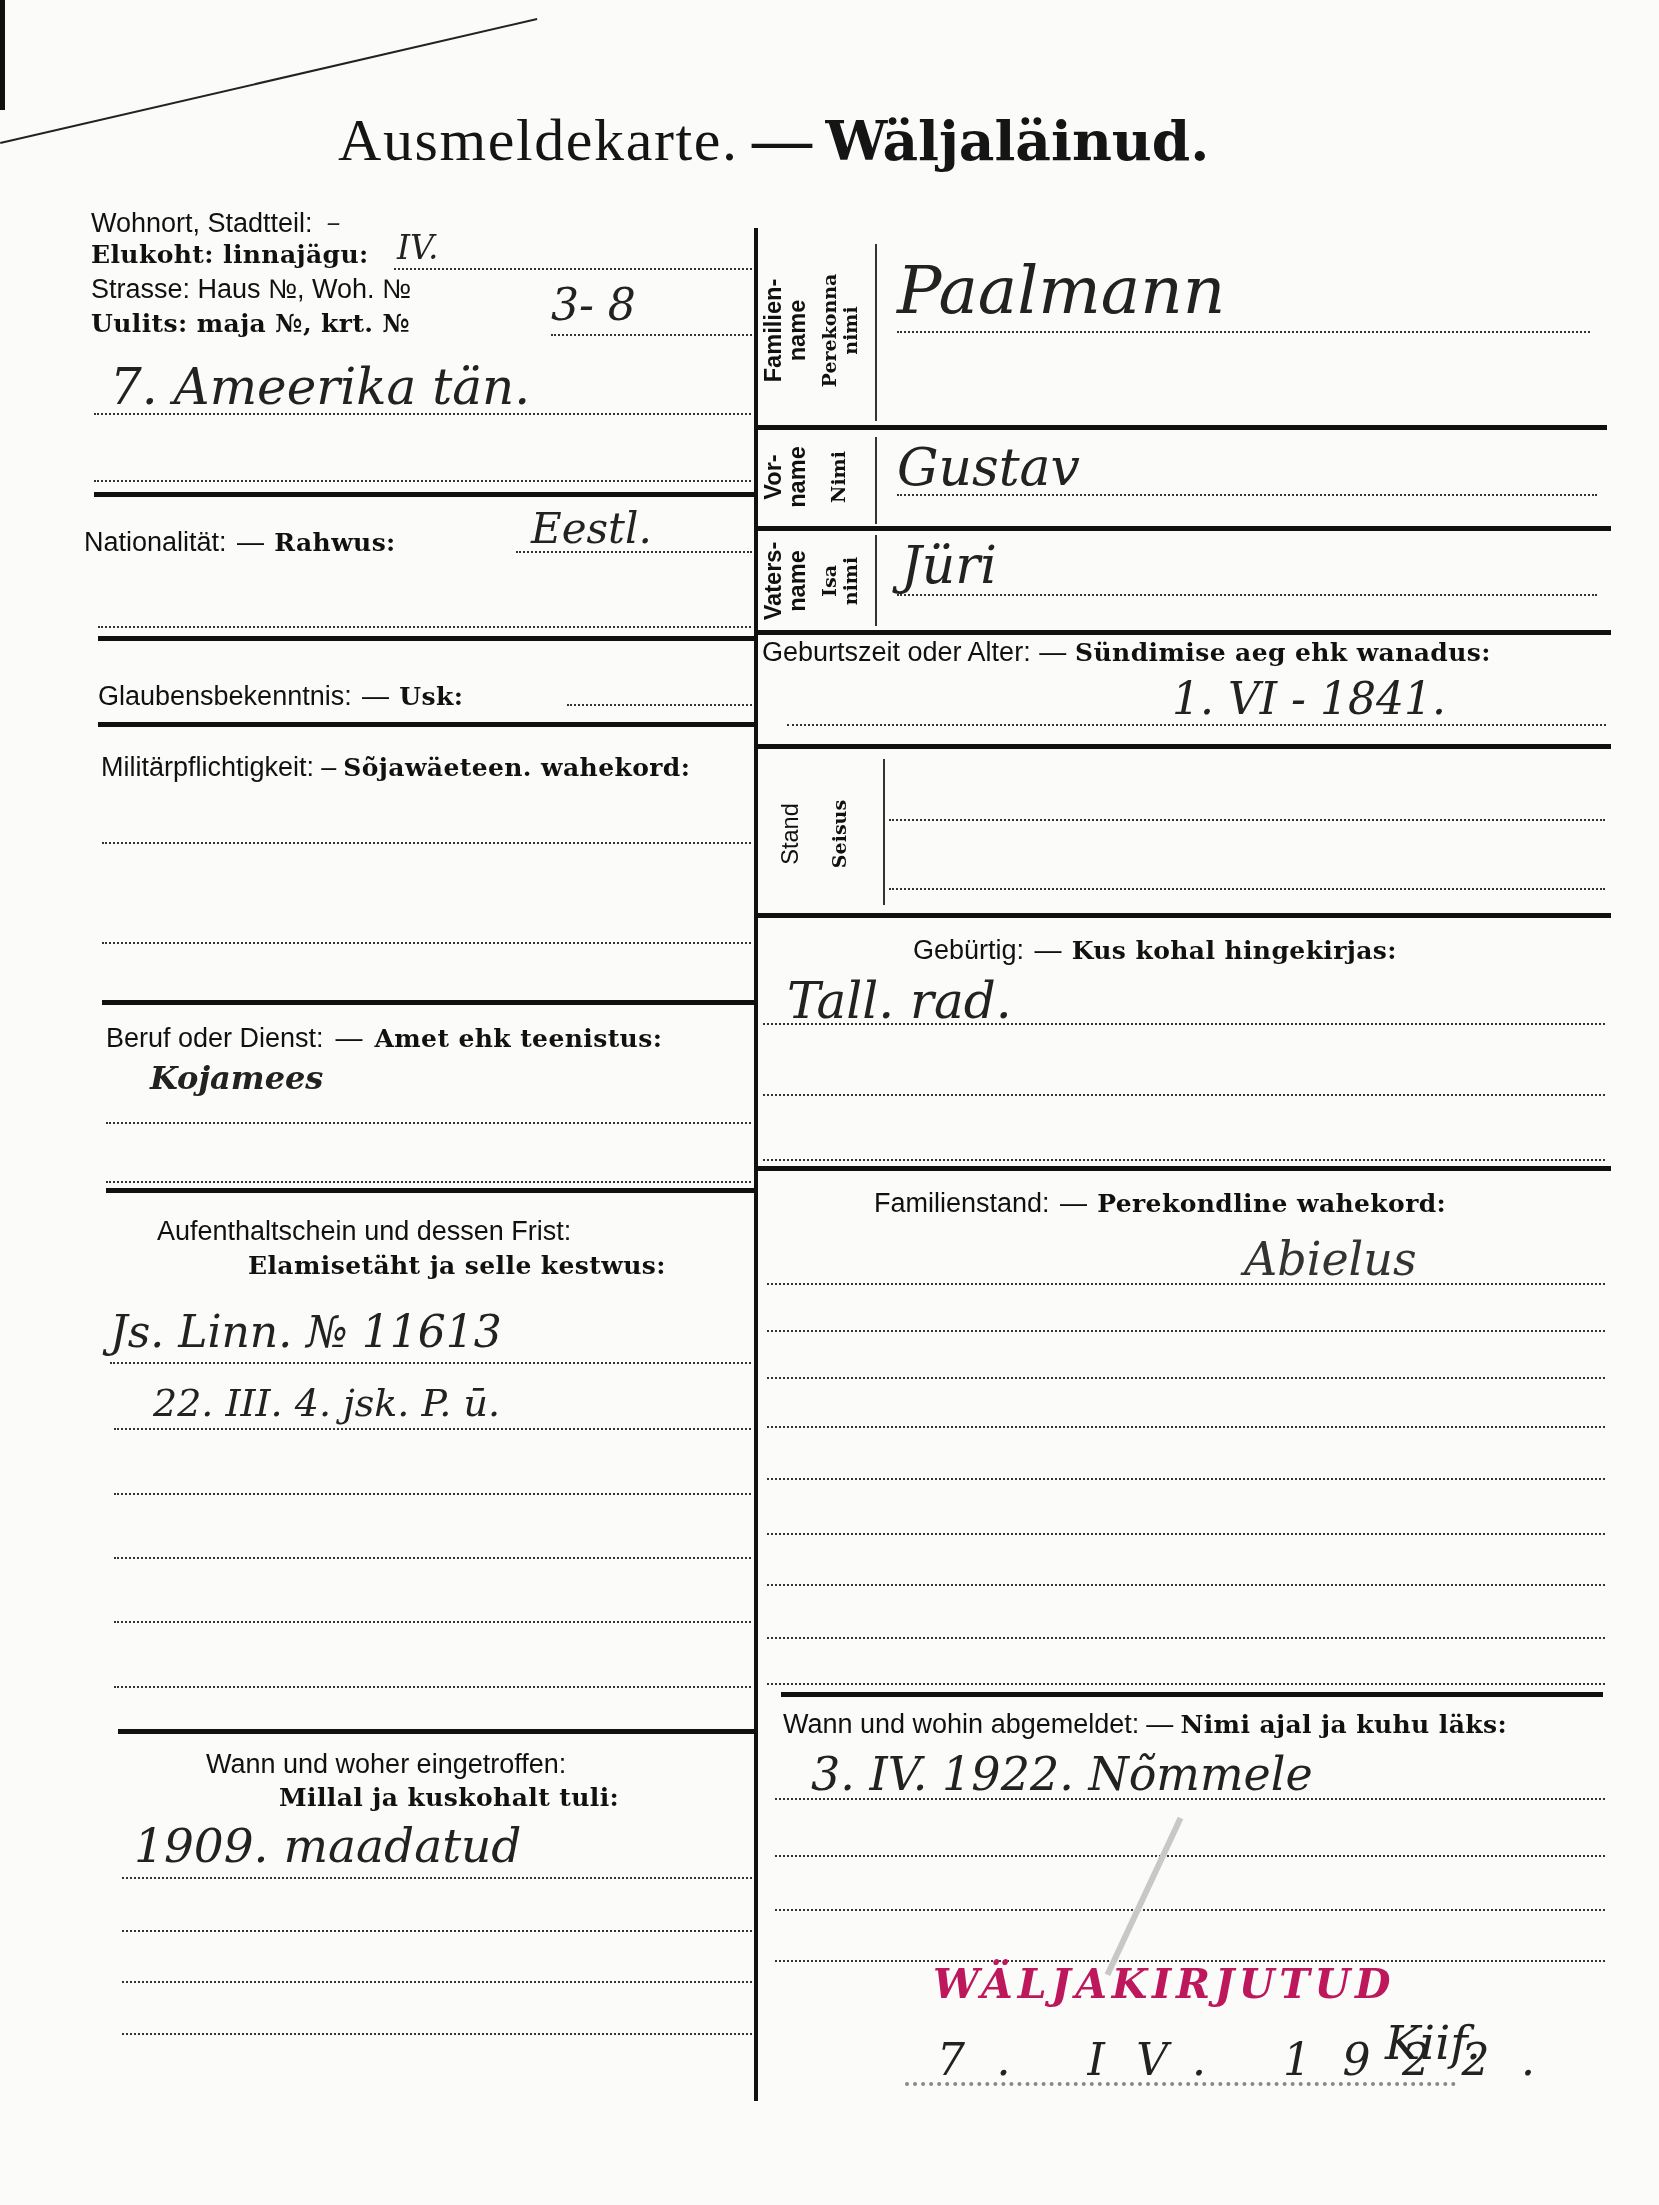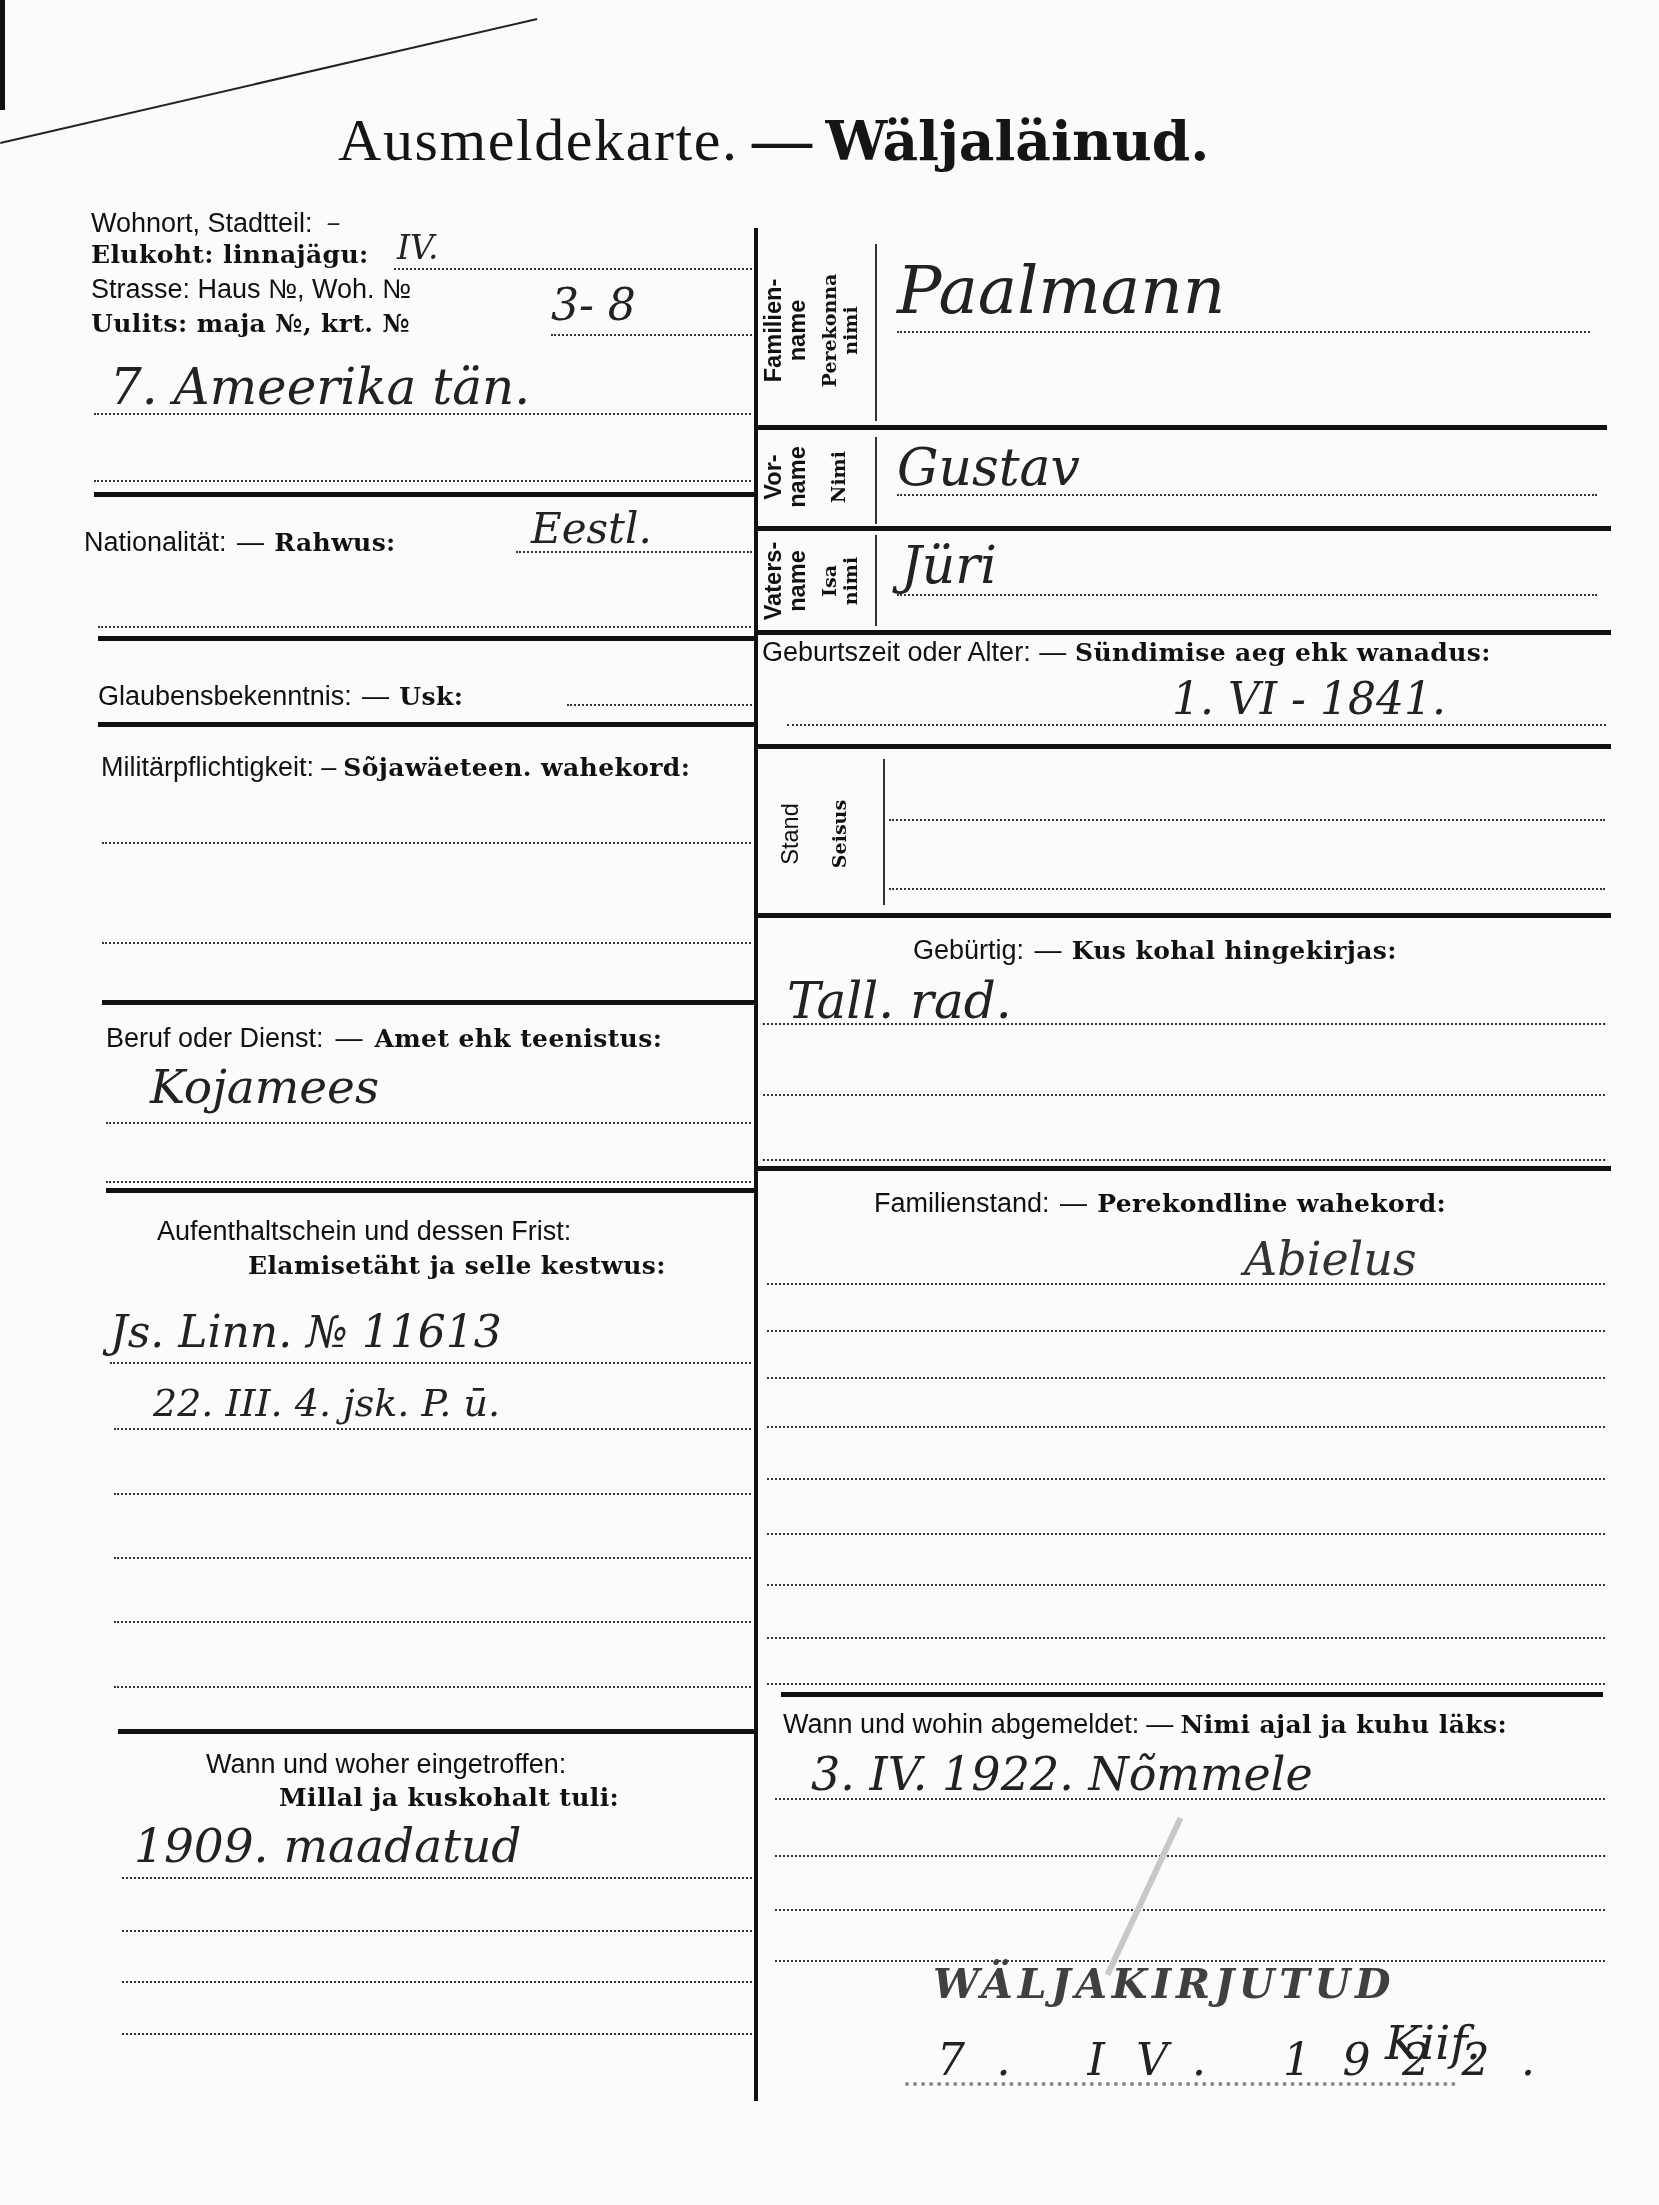--- a/index.html
+++ b/index.html
@@ -11,21 +11,21 @@
   .abs { position:absolute; }
   .printed { font-family:"Liberation Sans Narrow","Liberation Sans", sans-serif; font-size:27px; color:#111; white-space:nowrap; }
   .fraktur { font-family:"DejaVu Serif", serif; font-weight:bold; font-size:25px; color:#111; white-space:nowrap; letter-spacing:0.4px; }
   .hand { font-family:"DejaVu Serif", serif; font-style:italic; color:#222; white-space:nowrap; }
   .rule { position:absolute; height:4.7px; background:#111; }
   .dots { position:absolute; height:0; border-top:2.4px dotted #333; }
   .vline { position:absolute; width:3.9px; background:#111; }
   .thin { position:absolute; width:1.6px; background:#333; }
   .vert { position:absolute; transform-origin:left top; transform:rotate(-90deg); white-space:nowrap; font-family:"Liberation Sans", sans-serif; font-weight:bold; font-size:23.6px; line-height:23.6px; color:#111; text-align:center; }
   .vertf { position:absolute; transform-origin:left top; transform:rotate(-90deg); white-space:nowrap; font-family:"DejaVu Serif", serif; font-weight:bold; font-size:19px; line-height:20.5px; color:#111; text-align:center; }
-  .stamp { font-family:"DejaVu Serif", serif; font-weight:bold; font-style:italic; color:#404040; letter-spacing:4.7px; white-space:nowrap; }
+  .stamp { font-family:"DejaVu Serif", serif; font-weight:bold; font-style:italic; color:#be185d; letter-spacing:4.7px; white-space:nowrap; }
   .corner-mark { position:absolute; left:0; top:0; width:4.7px; height:110px; background:#111; }
   .slash { position:absolute; left:0; top:142px; width:551px; height:2.4px; background:#222; transform-origin:left top; transform:rotate(-13deg); }
 </style>
 </head>
 <body>
 
 <div class="corner-mark"></div>
 <div class="slash"></div>
 
 <div class="abs" style="left:338px; top:106px; width:1102px; white-space:nowrap;">
@@ -87,21 +87,21 @@
   </div>
   <div class="dots" style="left:102px; top:842px; width:649px;"></div>
   <div class="dots" style="left:102px; top:942px; width:649px;"></div>
   <div class="rule" style="left:102px; top:1000px; width:652px;"></div>
 
   <div class="abs" style="left:106px; top:1023px; white-space:nowrap;">
     <span class="printed">Beruf oder Dienst:</span>
     <span class="printed" style="margin:0 7.9px;">—</span>
     <span class="fraktur">Amet ehk teenistus:</span>
   </div>
-  <div class="abs hand" style="left:150px; top:1059px; font-size:47px;">Kojamees</div>
+  <div class="abs hand" style="left:150px; top:1059px; font-size:32px;font-weight:bold;">Kojamees</div>
   <div class="dots" style="left:106px; top:1122px; width:645px;"></div>
   <div class="dots" style="left:106px; top:1181px; width:645px;"></div>
   <div class="rule" style="left:106px; top:1188px; width:648px;"></div>
 
   <div class="abs printed" style="left:157px; top:1216px;">Aufenthaltschein und dessen Frist:</div>
   <div class="abs fraktur" style="left:248px; top:1251px;">Elamisetäht ja selle kestwus:</div>
   <div class="abs hand" style="left:110px; top:1306px; font-size:44px;">Js. Linn. № 11613</div>
   <div class="dots" style="left:110px; top:1362px; width:641px;"></div>
   <div class="abs hand" style="left:153px; top:1381px; font-size:38px;">22. III. 4. jsk. P. ū.</div>
   <div class="dots" style="left:114px; top:1428px; width:637px;"></div>

